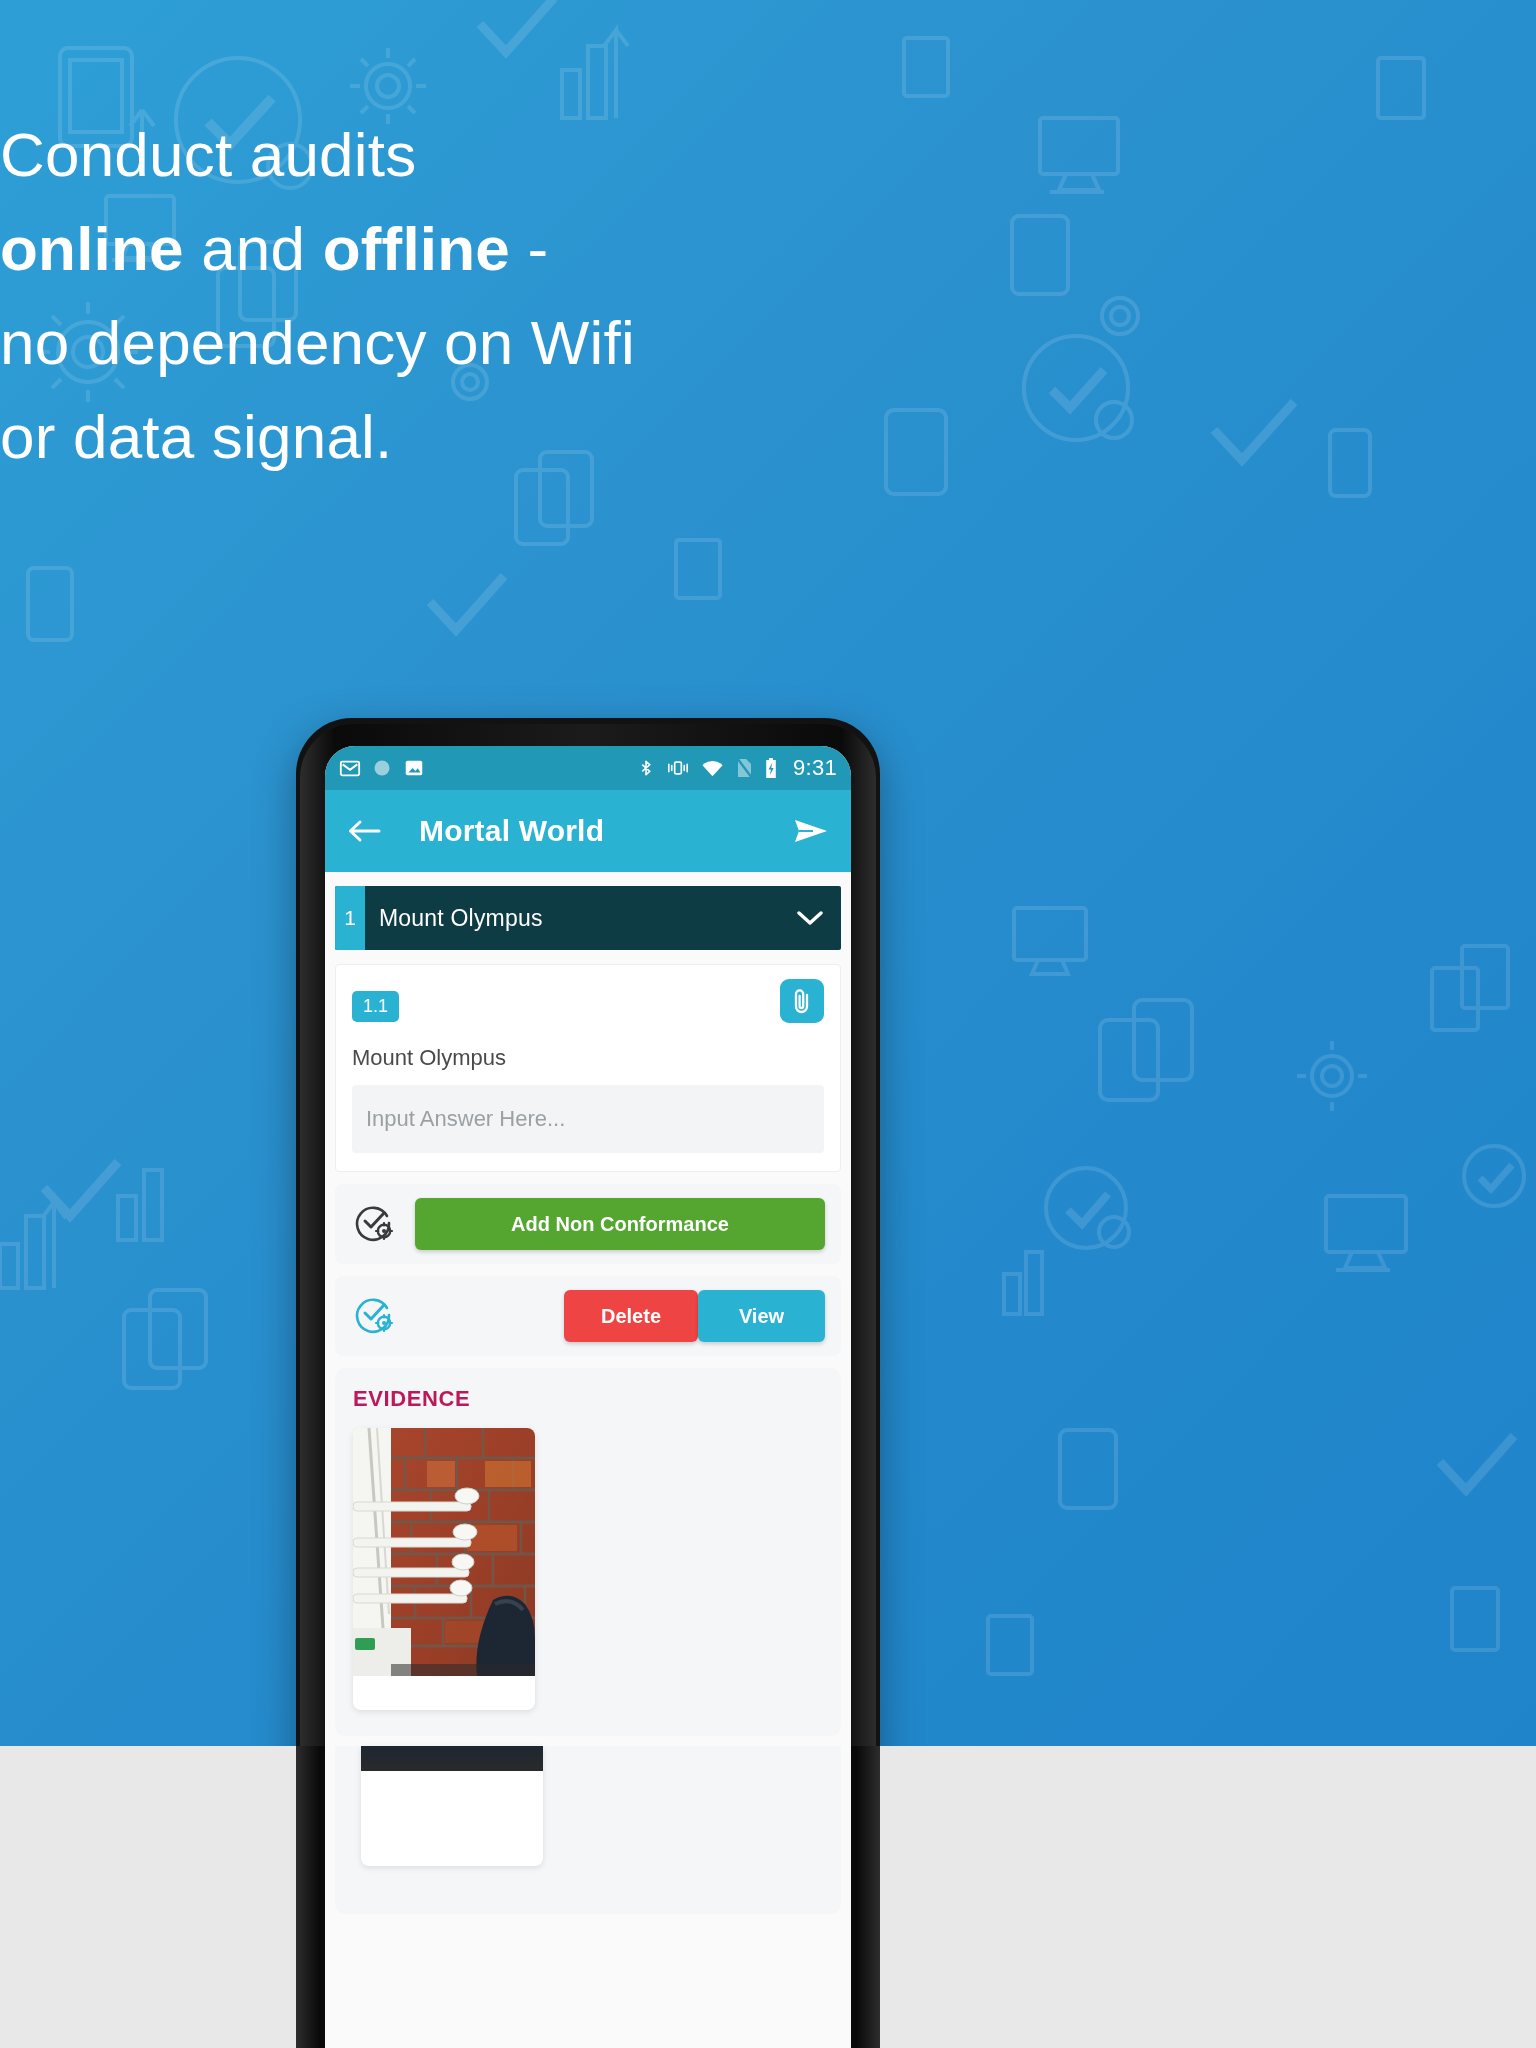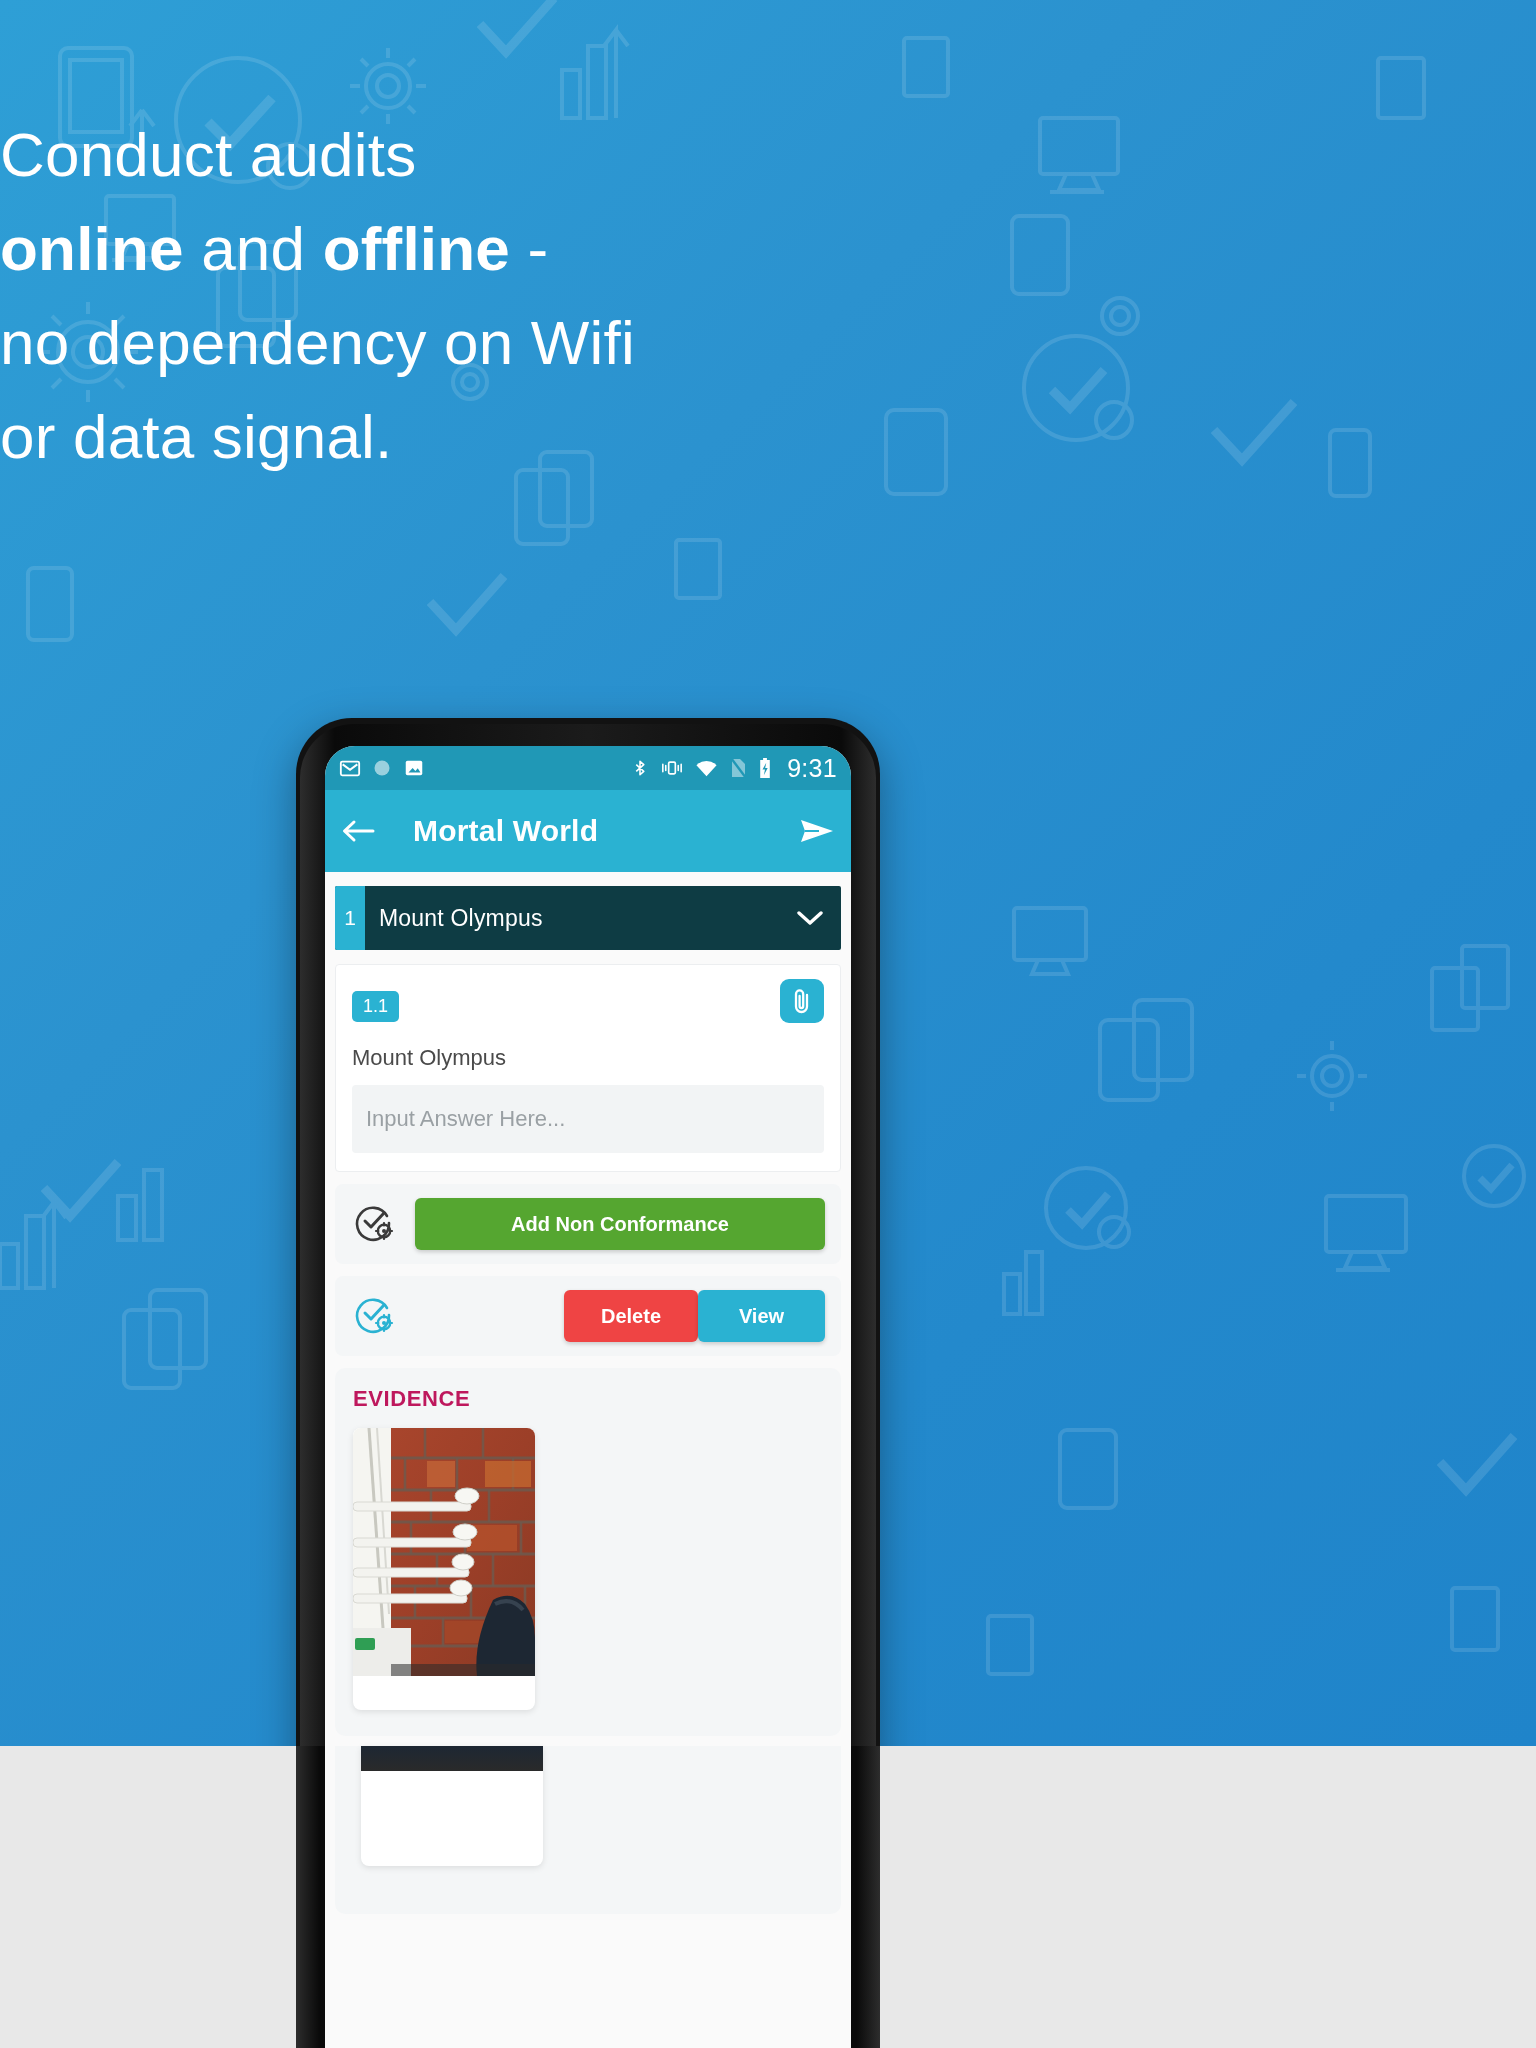--- a/index.html
+++ b/index.html
@@ -79,30 +79,30 @@
   #statusbar {
     height: 44px;
     background: #2098b6;
     display: flex;
     align-items: center;
     padding: 0 14px;
     color: #fff;
   }
   #statusbar .left { display: flex; align-items: center; gap: 11px; }
   #statusbar .right { margin-left: auto; display: flex; align-items: center; gap: 11px; }
-  #statusbar .clock { font-size: 25px; font-weight: 500; letter-spacing: 0.3px; margin-left: 4px; }
+  #statusbar .clock { font-size: 22px; font-weight: 500; letter-spacing: 0.3px; margin-left: 4px; }
   .sicon { display: block; }
 
   
   #appbar {
     height: 82px;
     background: #2ab2d2;
     display: flex;
     align-items: center;
-    padding: 0 16px;
+    padding: 0 22px;
   }
   #appbar .title {
     color: #ffffff;
     font-size: 30px;
     font-weight: 700;
     margin-left: 38px;
     letter-spacing: 0.2px;
   }
   #appbar .send { margin-left: auto; }
 

